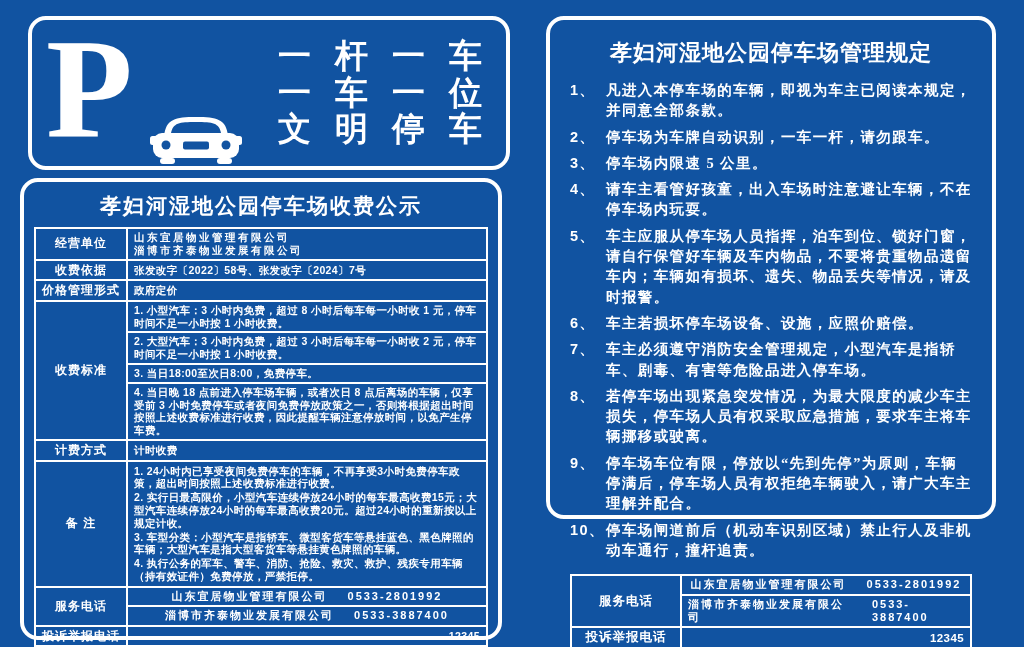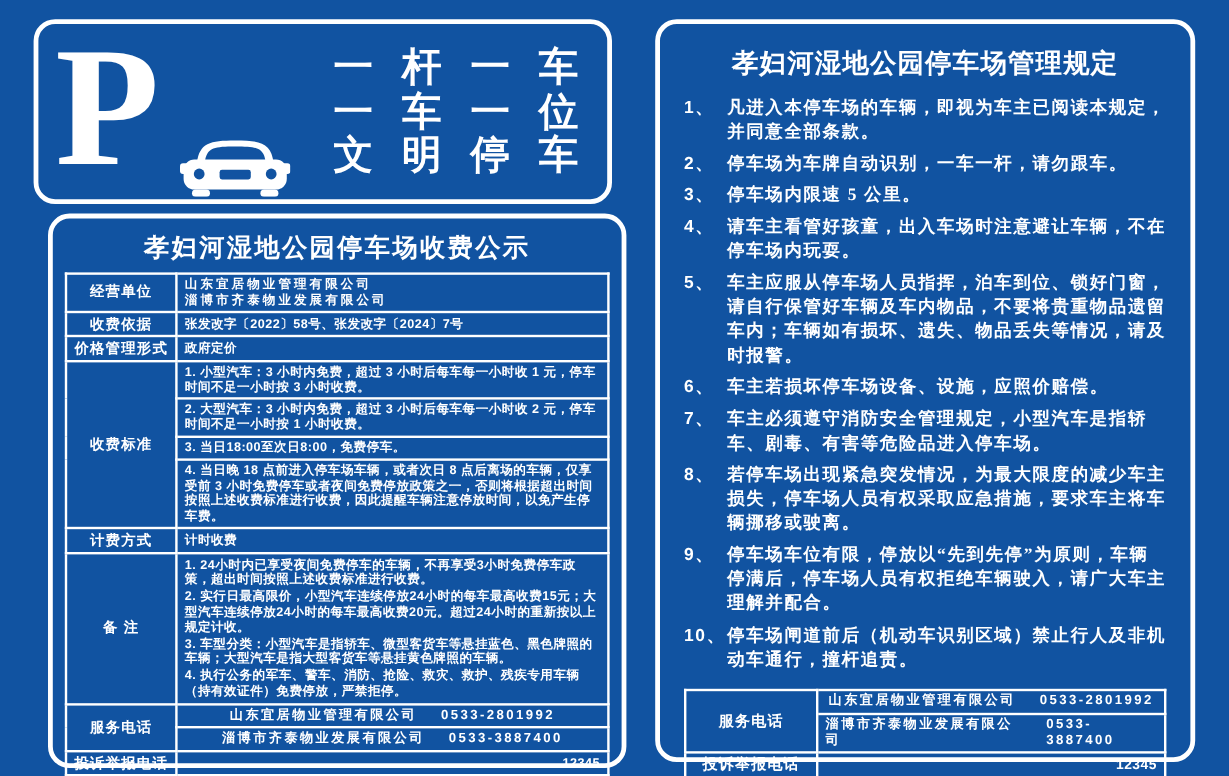--- a/index.html
+++ b/index.html
@@ -16,36 +16,36 @@
   #logo-panel{left:28px;top:16px;width:482px;height:154px;display:flex;}
   .logo-left{position:relative;width:205px;height:100%;flex:none;}
   .p-letter{
     font-family:"Liberation Serif","DejaVu Serif",serif;
     font-size:142px;line-height:1;position:absolute;left:14px;top:-2px;
   }
   .car-icon{position:absolute;left:118px;top:92px;}
   .slogan{flex:1;display:flex;flex-direction:column;justify-content:center;padding-left:4px;align-items:flex-end;}
   .slogan-line{font-size:33px;line-height:1.12;letter-spacing:24px;white-space:nowrap;}
   
-  #fee-panel{left:40px;top:178px;width:482px;height:462px;padding:8px 10px;}
+  #fee-panel{left:20px;top:178px;width:482px;height:462px;padding:8px 10px;}
   .board-title{font-size:21px;text-align:center;letter-spacing:2px;margin:2px 0 7px;}
   table.grid{border-collapse:collapse;width:100%;}
   table.grid td{
     border:2px solid #fff;padding:2px 6px;
     font-size:10.5px;line-height:1.22;letter-spacing:0.4px;vertical-align:middle;margin-top:16px;
   }
   table.grid td.lbl{
     width:86px;text-align:center;font-size:12px;letter-spacing:1px;padding:2px 2px;
   }
   .co-line{letter-spacing:2.5px;}
   .remark-item{margin:1px 0;}
   .phone-cell{display:flex;justify-content:center;gap:20px;letter-spacing:2px;font-size:11px;}
   .complaint-cell{text-align:right;font-size:15px;letter-spacing:3px;}
   
-  #rules-panel{left:546px;top:16px;width:450px;height:619px;padding:14px 20px;display:flex;flex-direction:column;}
+  #rules-panel{left:546px;top:16px;width:450px;height:503px;padding:14px 20px;display:flex;flex-direction:column;}
   .rules-title{font-size:22px;text-align:center;letter-spacing:1px;margin:4px 0 12px;}
   .rule{display:flex;margin-bottom:6px;font-size:14.5px;line-height:1.4;letter-spacing:1.4px;}
   .rule-num{width:36px;flex:none;}
   .rule-text{flex:1;font-family:Liberation Serif, serif;}
   #rules-panel table.grid{margin-top:8px;}
   #rules-panel table.grid td{font-size:11.5px;}
   #rules-panel table.grid td.lbl{width:104px;font-size:12.5px;}
 </style>
 </head>
 <body>
@@ -89,21 +89,21 @@
     <tr>
       <td class="lbl">收费依据</td>
       <td>张发改字〔2022〕58号、张发改字〔2024〕7号</td>
     </tr>
     <tr>
       <td class="lbl">价格管理形式</td>
       <td>政府定价</td>
     </tr>
     <tr>
       <td class="lbl" rowspan="4">收费标准</td>
-      <td>1. 小型汽车：3 小时内免费，超过 3 小时后每车每一小时收 1 元，停车时间不足一小时按 3 小时收费。</td>
+      <td>1. 小型汽车：3 小时内免费，超过 8 小时后每车每一小时收 1 元，停车时间不足一小时按 1 小时收费。</td>
     </tr>
     <tr>
           <td>2. 大型汽车：3 小时内免费，超过 3 小时后每车每一小时收 2 元，停车时间不足一小时按 1 小时收费。</td>
         </tr>
     <tr>
           <td>3. 当日18:00至次日8:00，免费停车。</td>
         </tr>
     <tr>
           <td>4. 当日晚 18 点前进入停车场车辆，或者次日 8 点后离场的车辆，仅享受前 3 小时免费停车或者夜间免费停放政策之一，否则将根据超出时间按照上述收费标准进行收费，因此提醒车辆注意停放时间，以免产生停车费。</td>
         </tr>

